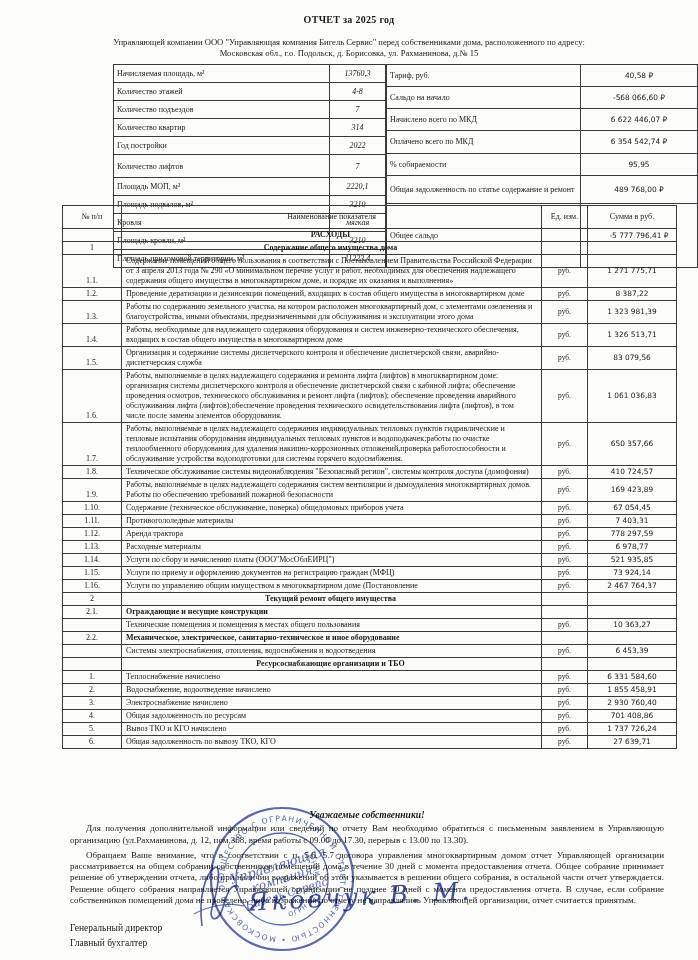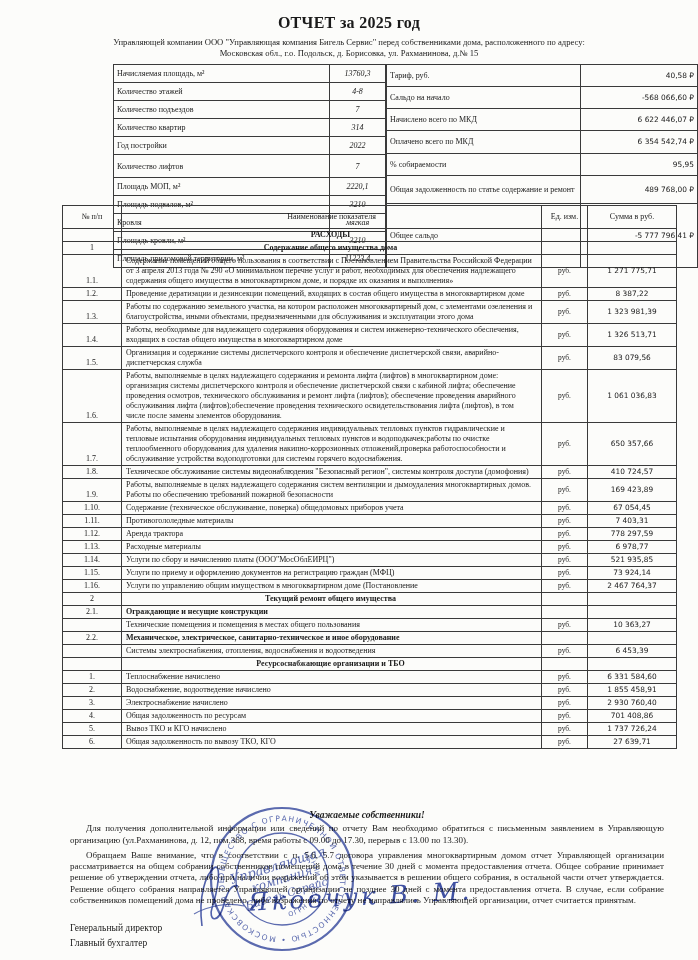--- a/index.html
+++ b/index.html
@@ -4,36 +4,36 @@
 <style>
   html,body{margin:0;padding:0;}
   body{
     width:698px;height:960px;position:relative;overflow:hidden;
     background:#fcfcfa;color:#1a1a1a;
     font-family:"Liberation Serif", serif;
   }
   .page{position:absolute;inset:0;}
   
   .doc-title{position:absolute;top:14px;left:0;width:100%;text-align:center;
-    font-weight:bold;font-size:16px;letter-spacing:.3px;}
+    font-weight:bold;font-size:10px;letter-spacing:.3px;}
   .doc-sub{position:absolute;top:37px;left:40px;width:618px;text-align:center;
     font-size:8.6px;line-height:11px;}
   
   .info-wrap{position:absolute;left:113px;top:64px;display:flex;}
   table{border-collapse:collapse;}
   .info-wrap td{border:1px solid #3a3a3a;font-size:8px;line-height:9px;
     padding:4px 3px;vertical-align:middle;}
   .t-left{width:262px;table-layout:fixed;}
   .t-left td.lbl{width:209px;}
   .t-left td.val{width:49px;text-align:center;font-style:italic;}
   .t-left tr{height:11.4px;}
   .t-left tr:nth-child(6){height:23px;}
   .t-right{width:301px;table-layout:fixed;}
   .t-right td.lbl{width:187px;}
-  .t-right td.val{width:110px;text-align:right;
+  .t-right td.val{width:110px;text-align:center;
     font-family:"DejaVu Sans", sans-serif;font-size:7.4px;}
   .t-right tr{height:11.4px;}
   .t-right tr:nth-child(6){height:23px;}
   .t-right tr:nth-child(7){height:52px;}
   
   .main-table{position:absolute;left:62px;top:205px;width:614px;
     table-layout:fixed;font-size:8px;}
   .main-table col.c-num{width:59px;}
   .main-table col.c-name{width:420px;}
   .main-table col.c-unit{width:46px;}

